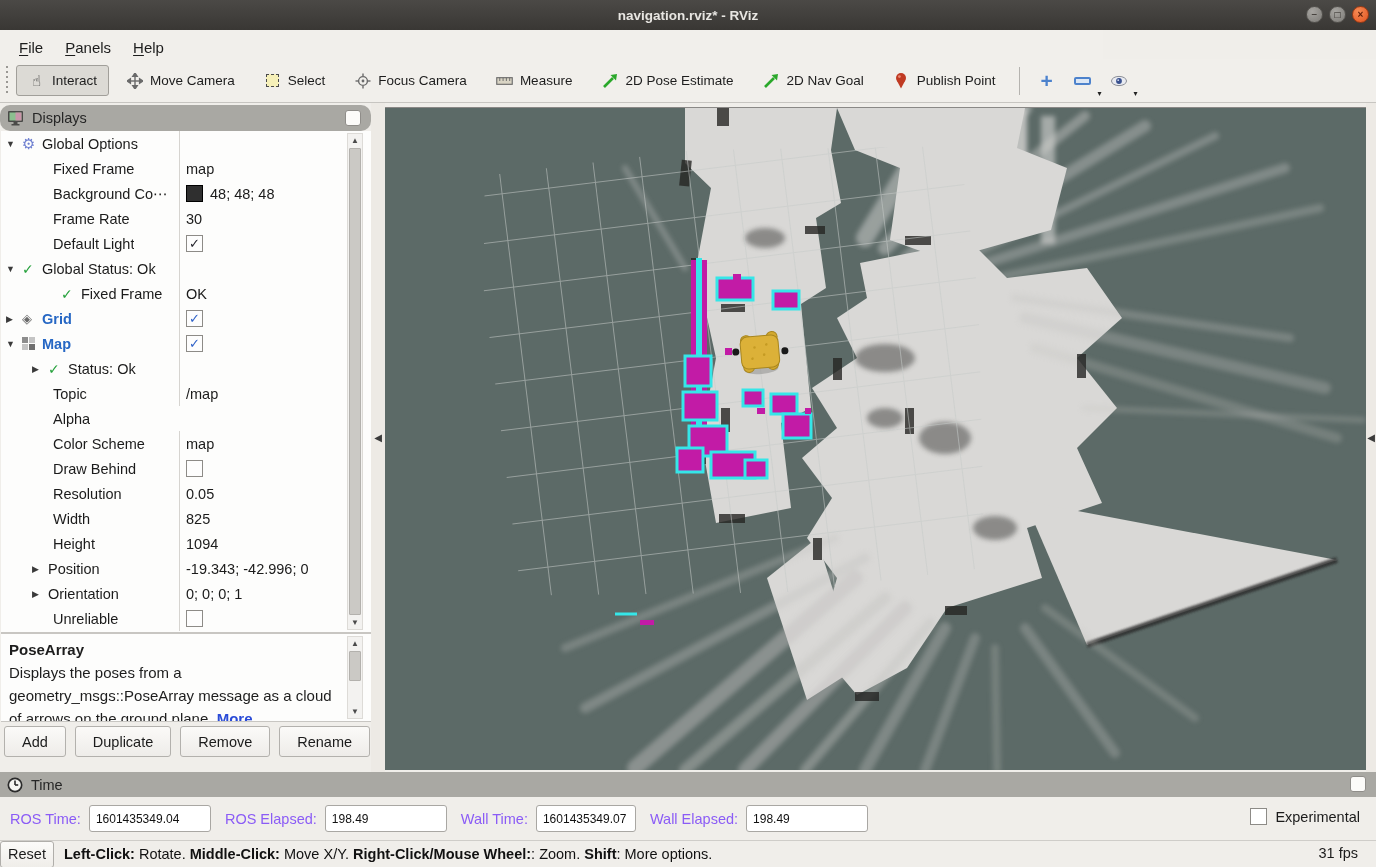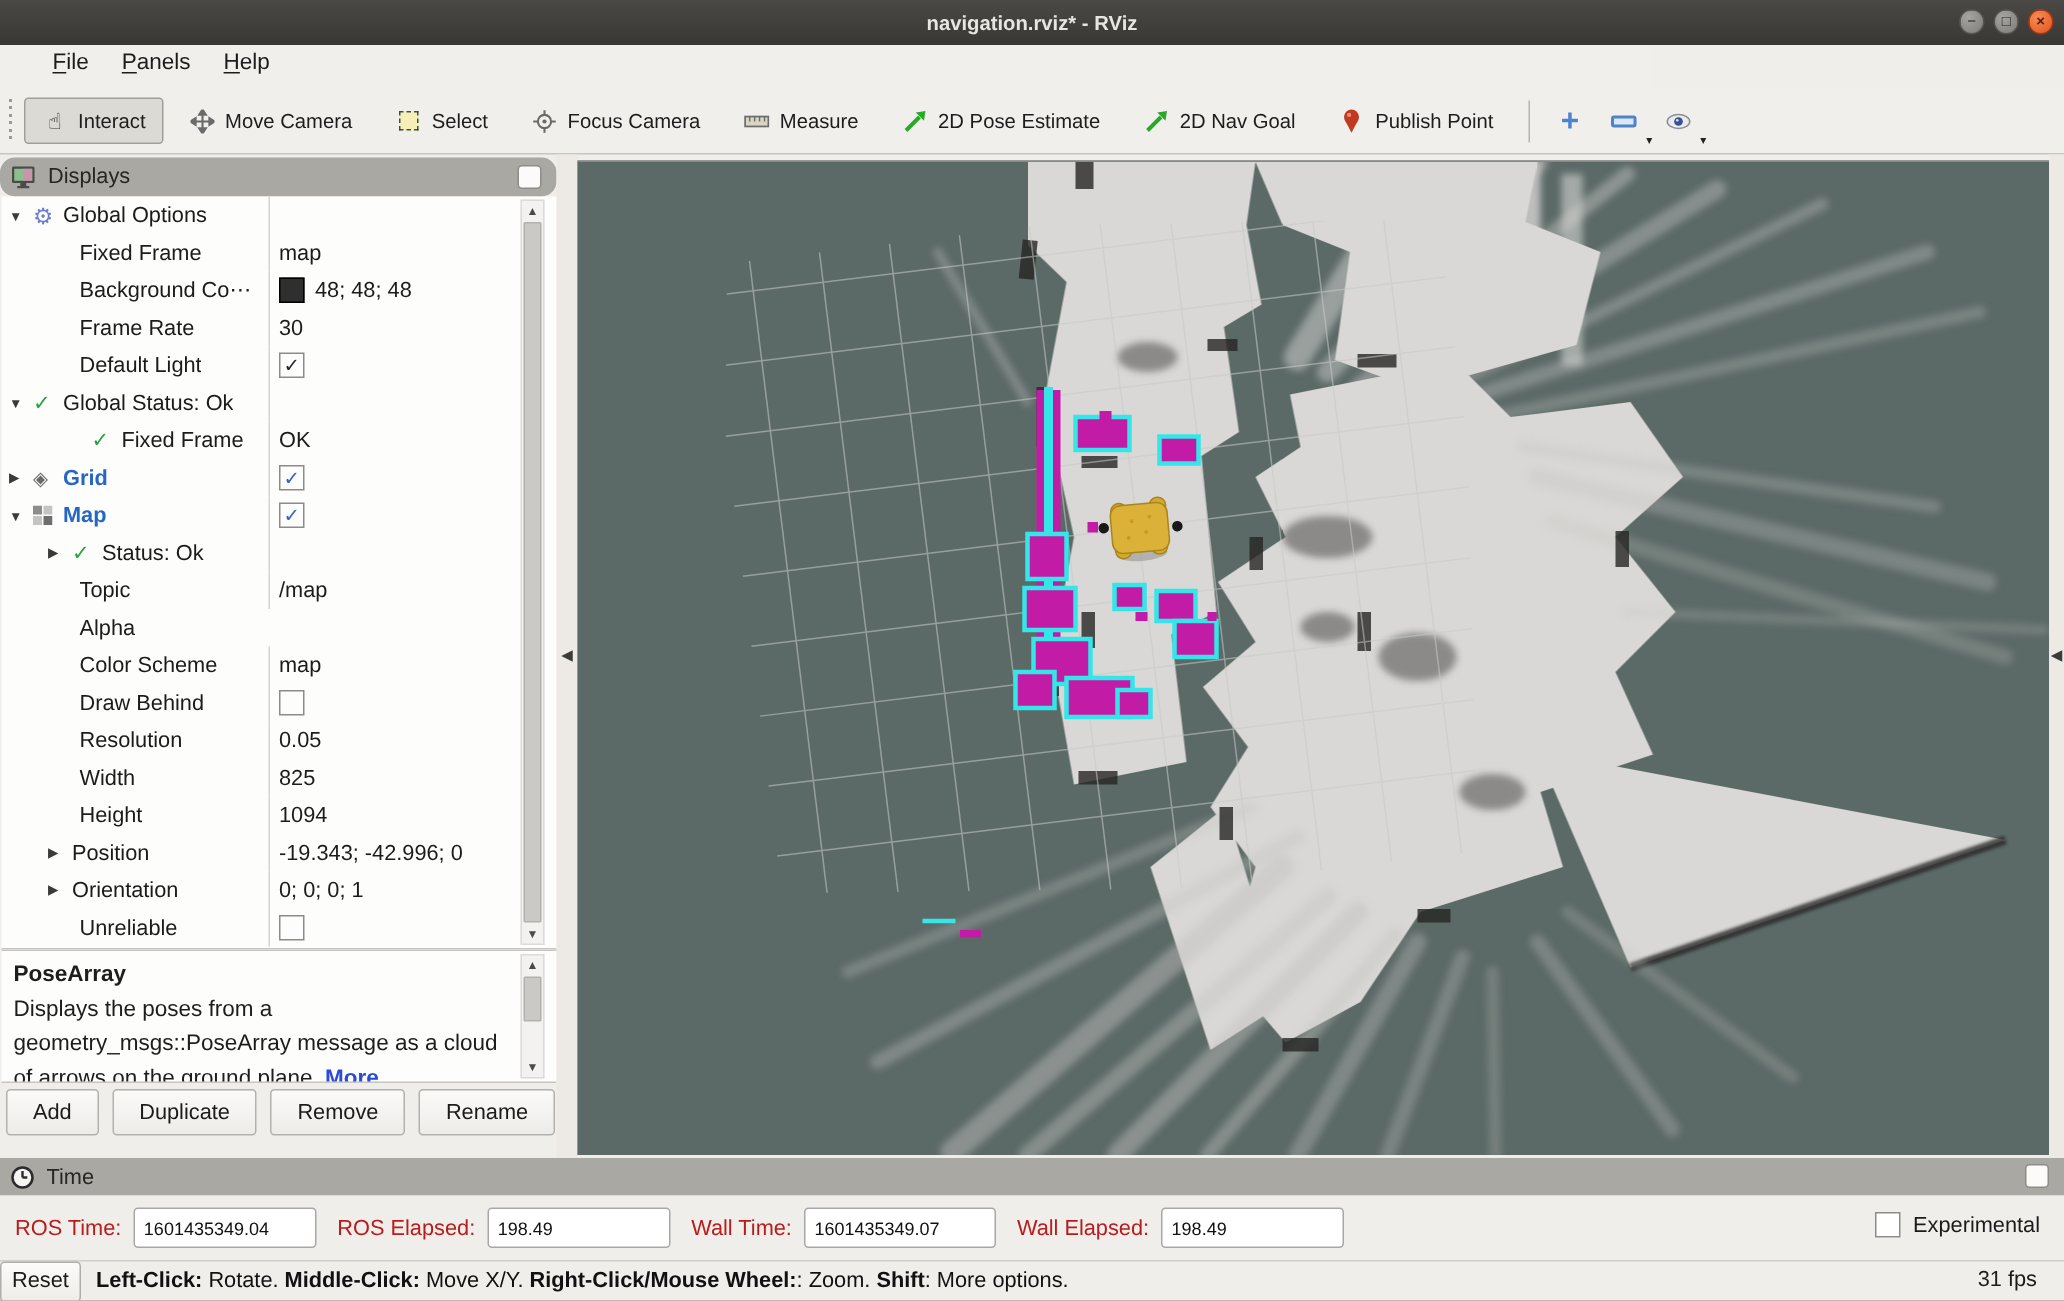--- a/index.html
+++ b/index.html
@@ -5,21 +5,21 @@
   html,body{margin:0;padding:0;}
   body{width:1376px;height:867px;font-family:"Liberation Sans","DejaVu Sans",sans-serif;background:#f0eeea;position:relative;overflow:hidden;}
   .abs{position:absolute;}
   
   #titlebar{left:0;top:0;width:1376px;height:30px;background:linear-gradient(#4b4946,#393734);display:flex;align-items:center;justify-content:center;text-align:center;}
   #title-text{color:#e8e6e2;font-size:13.5px;font-weight:bold;}
   #win-controls{position:absolute;right:7px;top:6px;display:flex;gap:6px;}
   .winbtn{width:17px;height:17px;border-radius:50%;display:flex;align-items:center;justify-content:center;font-size:10px;line-height:1;color:#26221e;background:radial-gradient(circle at 35% 30%,#a7a5a1,#7d7b77);border:1px solid #55534f;box-sizing:border-box;}
   .winbtn.close{background:radial-gradient(circle at 35% 30%,#f68b55,#e35420);border-color:#9c3a14;color:#5e1d08;font-weight:bold;}
   
-  #menubar{left:0;top:30px;width:1103px;height:29px;background:#f1efeb;display:flex;align-items:flex-start;padding-left:24px;box-sizing:border-box;}
+  #menubar{left:0;top:30px;width:1103px;height:29px;background:#f1efeb;display:flex;align-items:flex-end;padding-left:8px;box-sizing:border-box;}
   .menu-item{font-size:15px;color:#1c1c1c;padding:3px 11px;}
   .menu-item u{text-decoration:underline;text-underline-offset:2px;}
   
   #toolbar{left:0;top:59px;width:1376px;height:44px;background:#f1efeb;border-bottom:1px solid #c7c5c1;display:flex;align-items:center;box-sizing:border-box;padding-left:4px;}
   #tool-handle{width:6px;height:30px;margin-right:6px;background-image:repeating-linear-gradient(#9a9894 0 2px,transparent 2px 5px);background-size:2px 100%;background-repeat:repeat-y;background-position:2px 0;}
   .tool{display:flex;align-items:center;gap:7px;padding:6px 11px;margin-right:5px;border:1px solid transparent;border-radius:3px;font-size:13.5px;color:#1d1d1d;background:transparent;}
   .tool.active{background:#dcdad5;border-color:#a19f9a;}
   .ticon{width:17px;height:17px;display:inline-flex;align-items:center;justify-content:center;}
   .tool-sep{width:1px;height:28px;background:#b5b3af;margin:0 12px 0 6px;}
   .zoombtn{width:30px;height:30px;display:flex;align-items:center;justify-content:center;position:relative;margin-right:6px;}
@@ -54,21 +54,21 @@
   .vsplit{top:103px;height:669px;background:#edeae5;display:flex;align-items:center;justify-content:center;}
   #split-left{left:371px;width:14px;}
   #split-right{left:1366px;width:10px;}
   .split-arrow{font-size:10px;color:#3b3b3b;}
   
   #view3d{left:385px;top:107px;width:981px;height:663px;background:#5c6a67;border-top:1px solid #8a8886;box-sizing:border-box;}
   
   #time-header{left:0;top:772px;width:1376px;height:25px;background:#a9a8a3;display:flex;align-items:center;gap:8px;padding-left:7px;box-sizing:border-box;}
   #time-title{font-size:14.5px;color:#262626;}
   #time-content{left:0;top:797px;width:1376px;height:43px;background:#f0eeea;display:flex;align-items:center;padding-left:10px;box-sizing:border-box;}
-  .tfield-label{font-size:14.5px;color:#b91c1c;margin-right:8px;}
+  .tfield-label{font-size:14.5px;color:#8b5cf6;margin-right:8px;}
   .tfield-input{height:27px;border:1px solid #a9a7a3;border-radius:3px;background:#fff;font-size:12px;color:#111;padding:0 6px;margin-right:14px;font-family:inherit;box-sizing:border-box;}
   #experimental{position:absolute;right:16px;top:808px;display:flex;align-items:center;gap:8px;}
   #experimental .cbox{background:#fff;}
   #experimental-label{font-size:14.5px;color:#1b1b1b;}
   
   #statusbar{left:0;top:840px;width:1376px;height:27px;background:#f0eeea;border-top:1px solid #cfcdc9;display:flex;align-items:center;box-sizing:border-box;}
   #reset-btn{height:27px;width:54px;background:linear-gradient(#fcfbf9,#efede9);border:1px solid #b0aeaa;border-radius:3px;font-size:14.5px;color:#1b1b1b;font-family:inherit;margin-right:10px;}
   #mouse-help{font-size:14.5px;color:#111;}
   #mouse-help b{font-weight:bold;}
   #fps{position:absolute;right:18px;top:845px;font-size:14.5px;color:#1b1b1b;}
@@ -587,21 +587,21 @@
   <span id="time-title">Time</span>
   <div class="float-btn" style="top:4px;"></div>
 </div>
 
 <div class="abs" id="time-content">
     <span class="tfield-label">ROS Time:</span>
     <input class="tfield-input" value="1601435349.04" style="width: 122px;">
     <span class="tfield-label">ROS Elapsed:</span>
     <input class="tfield-input" value="198.49" style="width: 122px;">
     <span class="tfield-label">Wall Time:</span>
-    <input class="tfield-input" value="1601435349.07" style="width: 128px;">
+    <input class="tfield-input" value="1601435349.07" style="width: 100px;">
     <span class="tfield-label">Wall Elapsed:</span>
     <input class="tfield-input" value="198.49" style="width: 122px;">
   </div>
 
 <div class="abs" id="experimental">
   <span class="cbox"></span>
   <span id="experimental-label">Experimental</span>
 </div>
 
 <div class="abs" id="statusbar">

